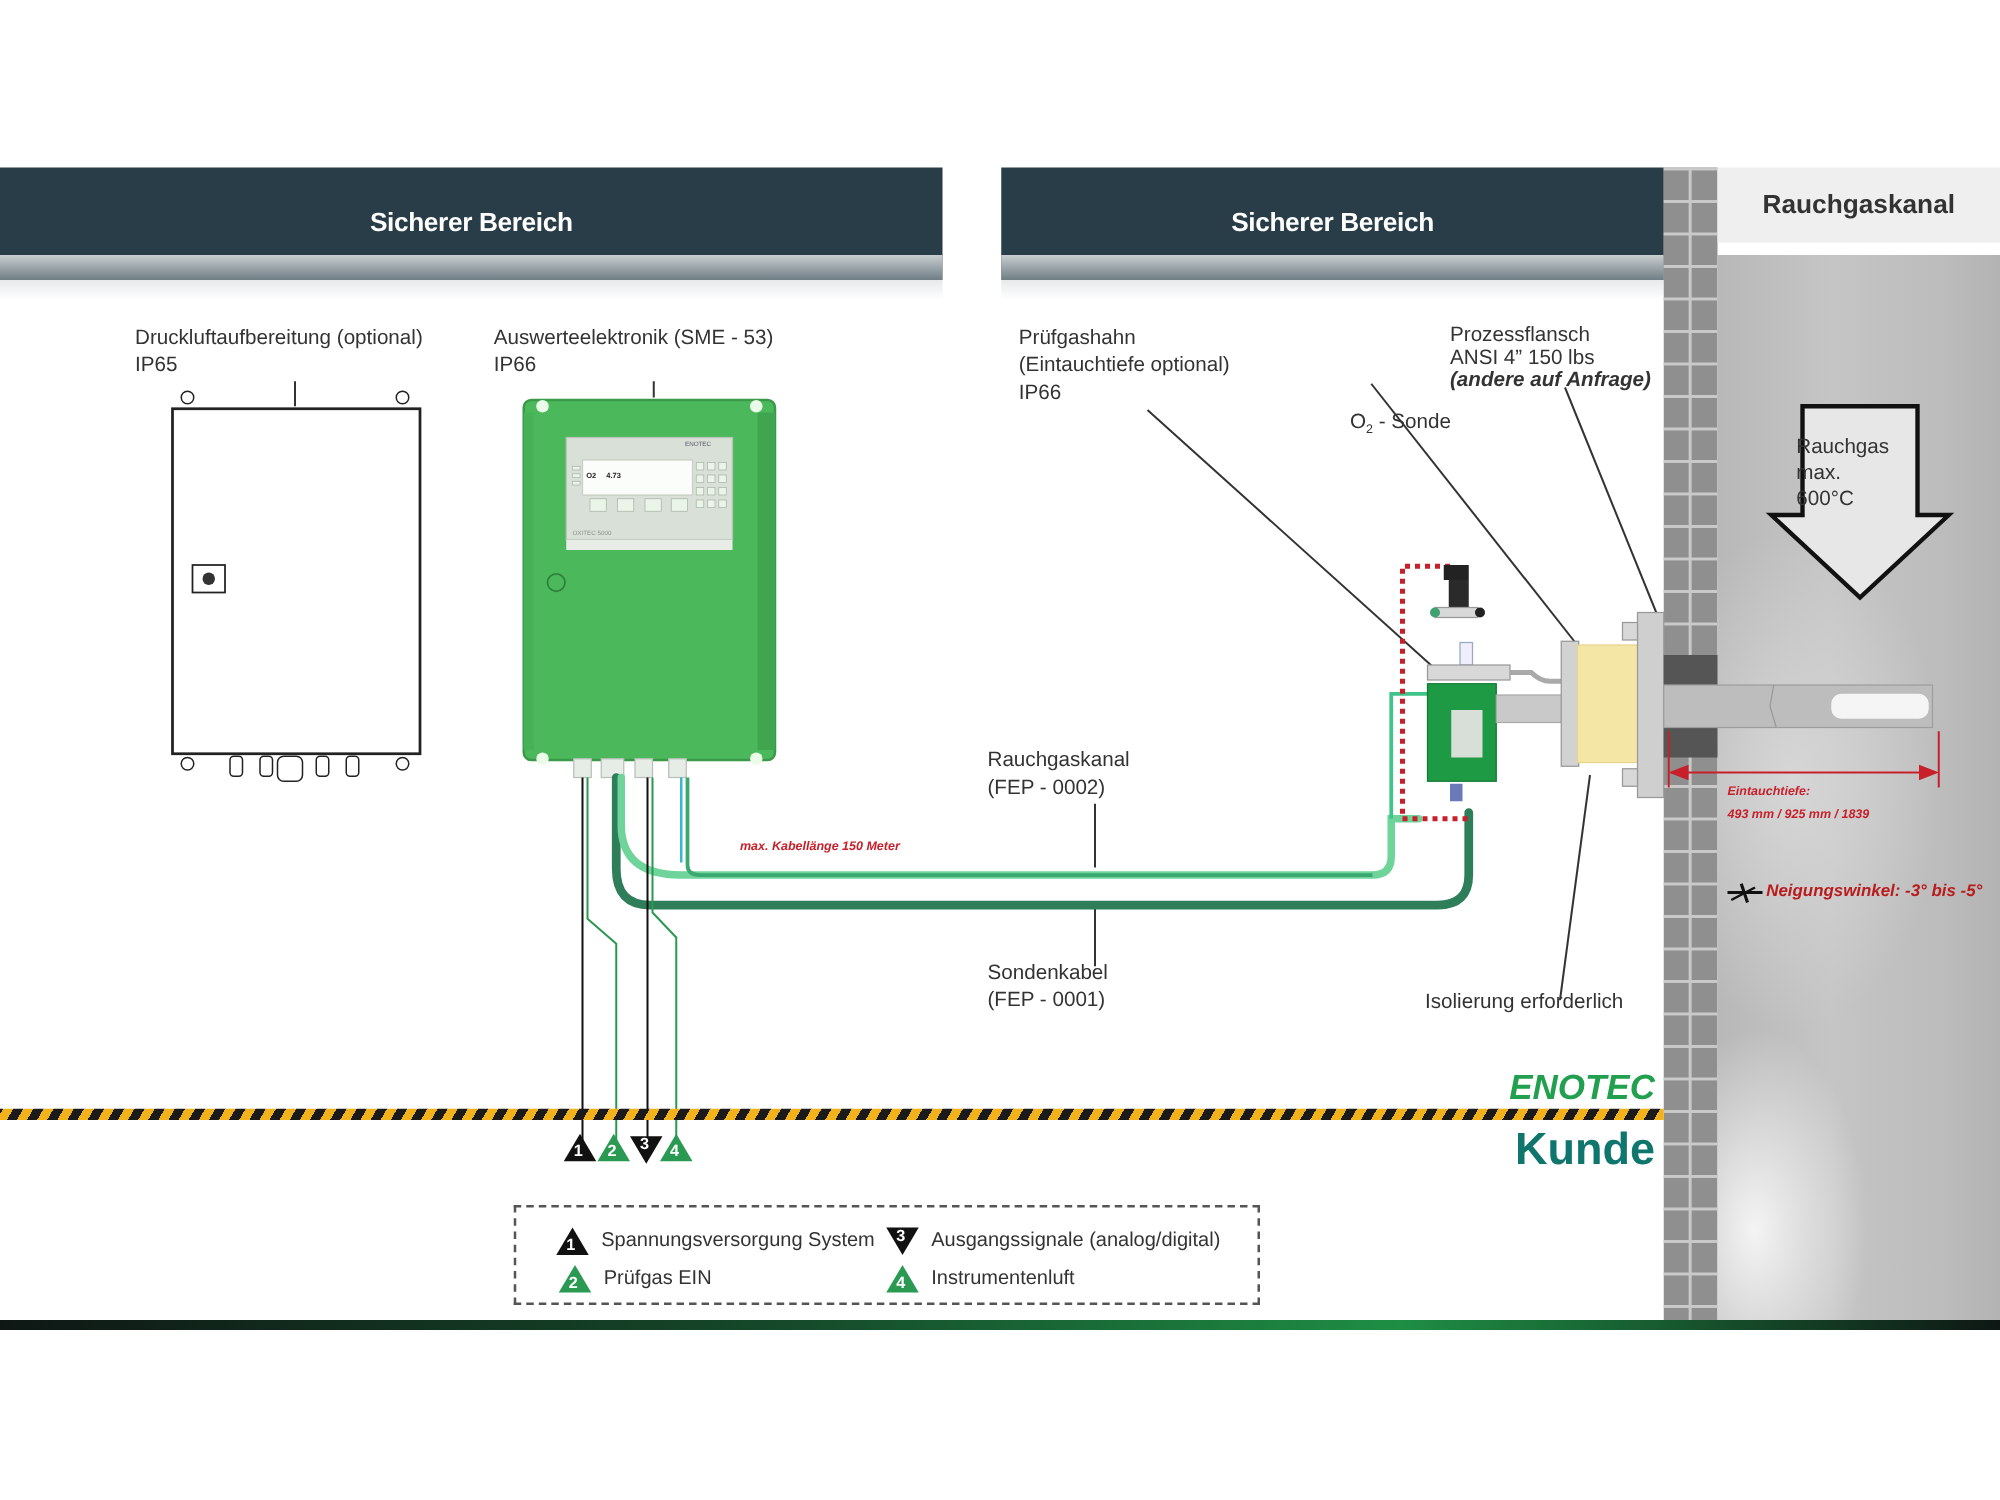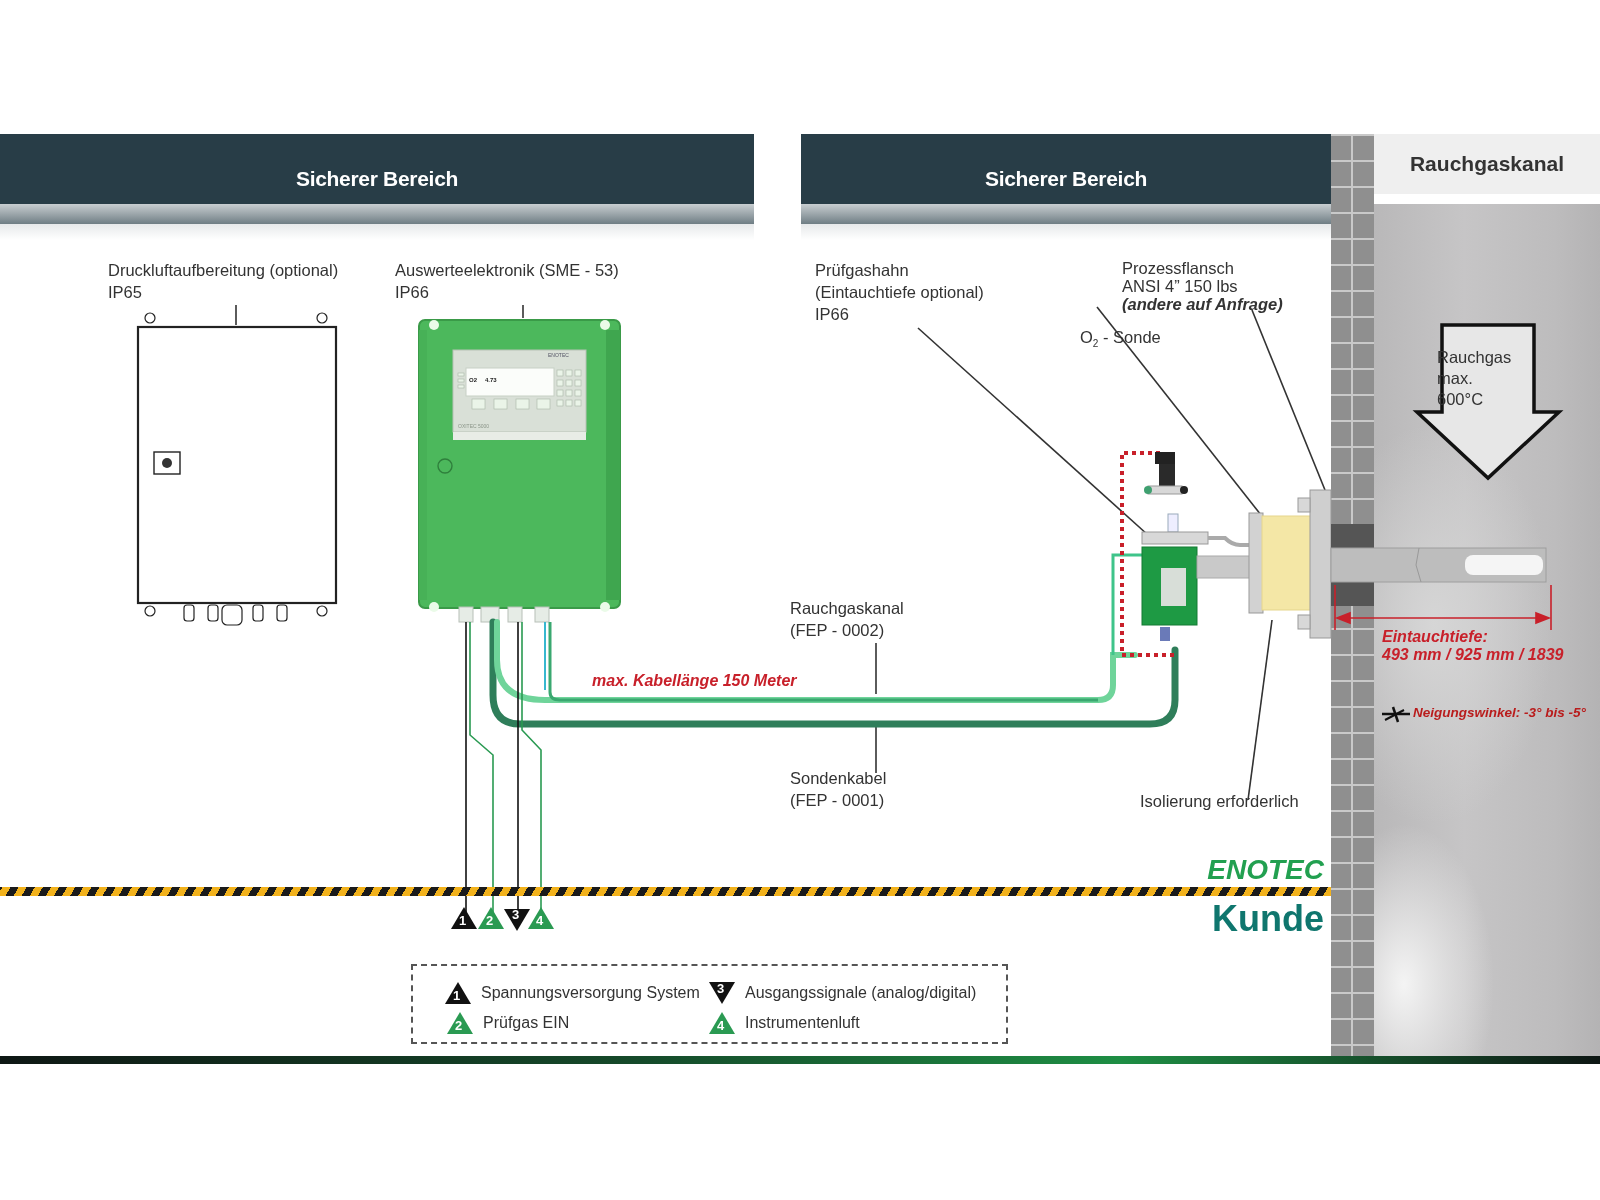--- a/index.html
+++ b/index.html
@@ -2,21 +2,21 @@
 <html><head>
 <meta charset="utf-8">
 <style>
   html, body { margin:0; padding:0; }
   body { width:1600px; height:1200px; position:relative; overflow:hidden; background:#ffffff; font-family:"Liberation Sans", sans-serif; color:#333; }
   .abs { position:absolute; }
   .hdr { position:absolute; top:134px; height:90px; background:#283d47; color:#fff; font-size:21px; font-weight:bold; display:flex; align-items:center; justify-content:center; letter-spacing:-0.3px; }
   .hdr-shadow { position:absolute; top:204px; height:36px; background:linear-gradient(#c8ced1, rgba(255,255,255,0)); }
   .lbl { position:absolute; text-align:left; font-size:16.5px; line-height:22px; color:#333; white-space:nowrap; }
   .lbl .it { font-style:italic; font-weight:bold; }
-  .red-it { position:absolute; color:#c8202a; font-style:italic; font-weight:bold; font-size:16px; white-space:nowrap; }
+  .red-it { position:absolute; color:#c8202a; font-style:italic; font-weight:bold; font-size:10px; white-space:nowrap; }
   #wall { position:absolute; left:1331px; top:134px; width:43px; height:922px;
     background-color:#8f8f8f;
     background-image:
       linear-gradient(#c9c9c9 2px, transparent 2px),
       linear-gradient(90deg, transparent 20px, #c9c9c9 20px, #c9c9c9 22px, transparent 22px);
     background-size:43px 26px, 43px 52px;
   }
   #duct-hdr { position:absolute; left:1374px; top:134px; width:226px; height:60px; background:#efefef; color:#333; font-size:21px; font-weight:bold; display:flex; align-items:center; justify-content:center; }
   #duct { position:absolute; left:1374px; top:204px; width:226px; height:852px;
     background: radial-gradient(ellipse 90px 160px at 30px 780px, #f4f4f4 0%, rgba(244,244,244,0) 100%),
@@ -60,21 +60,21 @@
 <div class="lbl" style="left:395px;top:259px;width:260px;">
   <div>Auswerteelektronik (SME - 53)</div>
   <div>IP66</div>
 </div>
 <div class="lbl" style="left:815px;top:259px;width:200px;">
   <div>Prüfgashahn</div>
   <div>(Eintauchtiefe optional)</div>
   <div>IP66</div>
 </div>
 <div class="lbl" style="left:1080px;top:282px;width:110px;margin-top:44px;"><span>O</span><sub style="font-size:10px;">2</sub><span> - Sonde</span></div>
-<div class="lbl" style="left:1122px;top:259px;width:180px;line-height:18px;">
+<div class="lbl" style="left:1160px;top:259px;width:180px;line-height:18px;">
   <div>Prozessflansch</div>
   <div>ANSI 4” 150 lbs</div>
   <div class="it">(andere auf Anfrage)</div>
 </div>
 <div class="lbl" style="left:1140px;top:790px;width:190px;">Isolierung erforderlich</div>
 
 <div class="lbl" style="left:790px;top:597px;width:180px;">
   <div>Rauchgaskanal</div>
   <div>(FEP - 0002)</div>
 </div>

